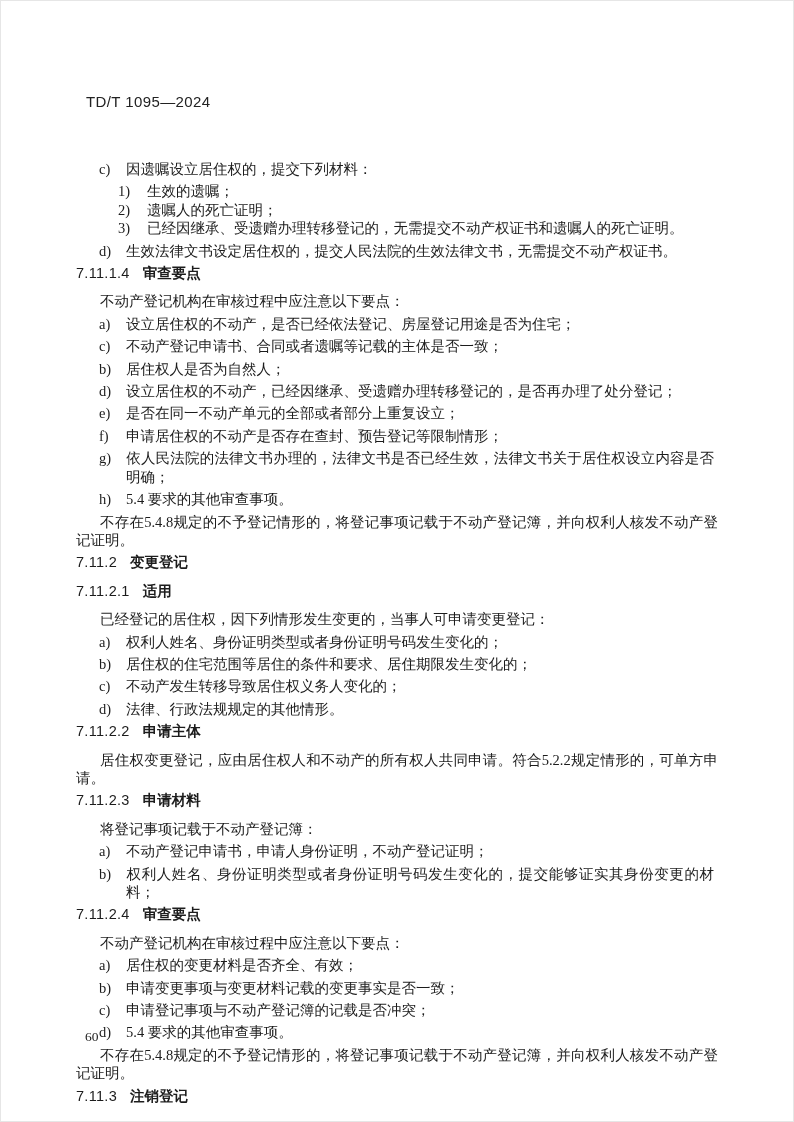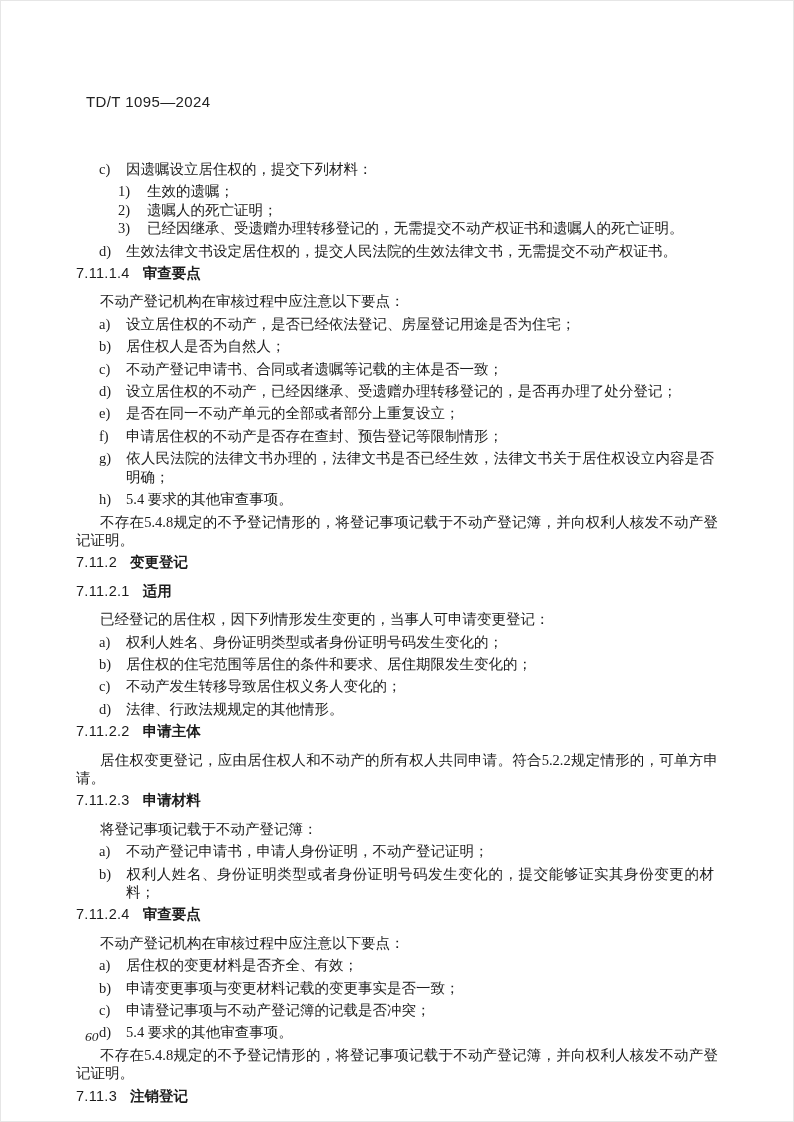--- a/index.html
+++ b/index.html
@@ -70,40 +70,39 @@
     display: inline-block;
     width: 29px;
     margin-left: -29px;
   }
   .doc-footer {
     position: absolute;
     left: 85px;
     top: 1029px;
     font-size: 13.5px;
     color: #222222;
-    font-style: italic;
   }
 </style>
 </head>
 <body>
 
 <div class="page">
   <div class="doc-header">TD/T 1095—2024</div>
 
   <div class="doc-content">
       <div class="blk-item"><span class="marker">c)</span><span class="itext">因遗嘱设立居住权的，提交下列材料：</span></div>
       <div class="blk-subitem"><span class="marker">1)</span><span class="itext">生效的遗嘱；</span></div>
       <div class="blk-subitem"><span class="marker">2)</span><span class="itext">遗嘱人的死亡证明；</span></div>
       <div class="blk-subitem"><span class="marker">3)</span><span class="itext">已经因继承、受遗赠办理转移登记的，无需提交不动产权证书和遗嘱人的死亡证明。</span></div>
       <div class="blk-item"><span class="marker">d)</span><span class="itext">生效法律文书设定居住权的，提交人民法院的生效法律文书，无需提交不动产权证书。</span></div>
       <div class="blk-heading"><span class="hnum">7.11.1.4</span><span class="htitle">审查要点</span></div>
       <div class="blk-para">不动产登记机构在审核过程中应注意以下要点：</div>
       <div class="blk-item"><span class="marker">a)</span><span class="itext">设立居住权的不动产，是否已经依法登记、房屋登记用途是否为住宅；</span></div>
+      <div class="blk-item"><span class="marker">c)</span><span class="itext">不动产登记申请书、合同或者遗嘱等记载的主体是否一致；</span></div>
       <div class="blk-item"><span class="marker">b)</span><span class="itext">居住权人是否为自然人；</span></div>
-      <div class="blk-item"><span class="marker">c)</span><span class="itext">不动产登记申请书、合同或者遗嘱等记载的主体是否一致；</span></div>
       <div class="blk-item"><span class="marker">d)</span><span class="itext">设立居住权的不动产，已经因继承、受遗赠办理转移登记的，是否再办理了处分登记；</span></div>
       <div class="blk-item"><span class="marker">e)</span><span class="itext">是否在同一不动产单元的全部或者部分上重复设立；</span></div>
       <div class="blk-item"><span class="marker">f)</span><span class="itext">申请居住权的不动产是否存在查封、预告登记等限制情形；</span></div>
       <div class="blk-item"><span class="marker">g)</span><span class="itext">依人民法院的法律文书办理的，法律文书是否已经生效，法律文书关于居住权设立内容是否明确；</span></div>
       <div class="blk-item"><span class="marker">h)</span><span class="itext">5.4 要求的其他审查事项。</span></div>
       <div class="blk-para">不存在5.4.8规定的不予登记情形的，将登记事项记载于不动产登记簿，并向权利人核发不动产登记证明。</div>
       <div class="blk-heading"><span class="hnum">7.11.2</span><span class="htitle">变更登记</span></div>
       <div class="blk-heading"><span class="hnum">7.11.2.1</span><span class="htitle">适用</span></div>
       <div class="blk-para">已经登记的居住权，因下列情形发生变更的，当事人可申请变更登记：</div>
       <div class="blk-item"><span class="marker">a)</span><span class="itext">权利人姓名、身份证明类型或者身份证明号码发生变化的；</span></div>

